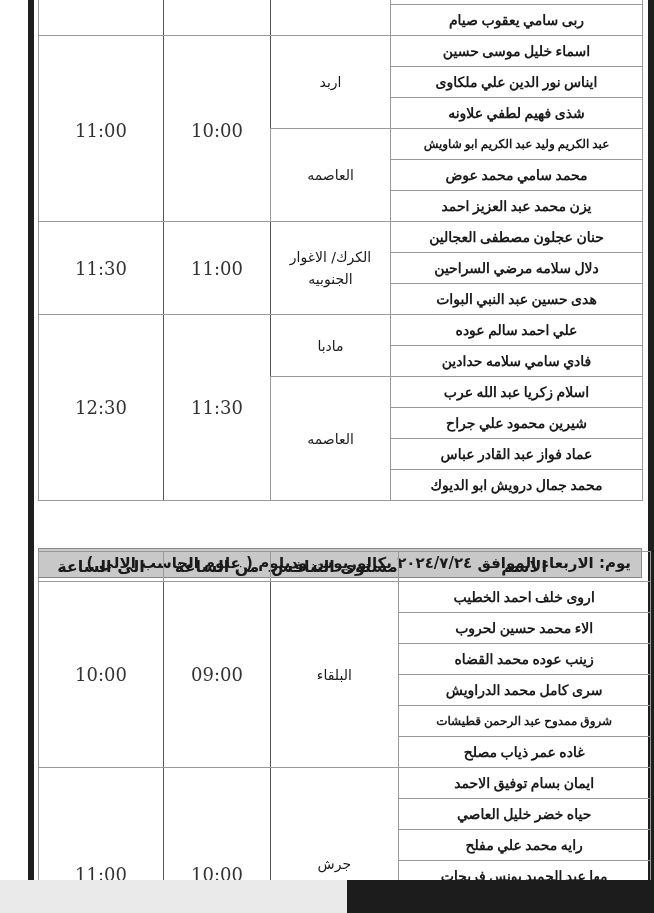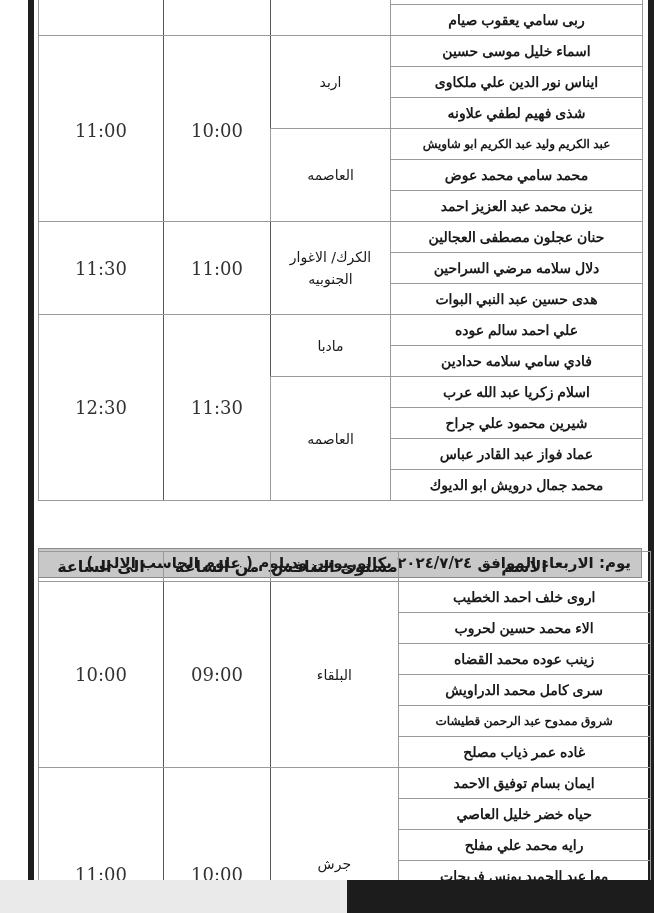--- a/index.html
+++ b/index.html
@@ -19,21 +19,21 @@
   }
   table.sched {
     position: absolute; left: 38px; border-collapse: collapse; table-layout: fixed;
     direction: rtl;
   }
   table.sched td {
     border: 1px solid #9a9a9a; padding: 0; text-align: center; vertical-align: middle;
     color: #1a1a1a; overflow: hidden; white-space: nowrap;
   }
   table.sched td.name {
-    font-family: Liberation Sans, sans-serif; font-weight: bold; font-size: 14px; height: 30px;
+    font-family: Liberation Serif, serif; font-weight: bold; font-size: 14px; height: 30px;
   }
   table.sched td.name.small { font-size: 12px; }
   table.sched td.region {
     font-family: "DejaVu Sans", sans-serif; font-weight: normal; font-size: 14px;
     border-left: 1px solid #555;
     white-space: normal; line-height: 22px;
   }
   table.sched td.time {
     font-family: "DejaVu Serif", serif; font-size: 18px; color: #333;
     border-left: 1px solid #555;

